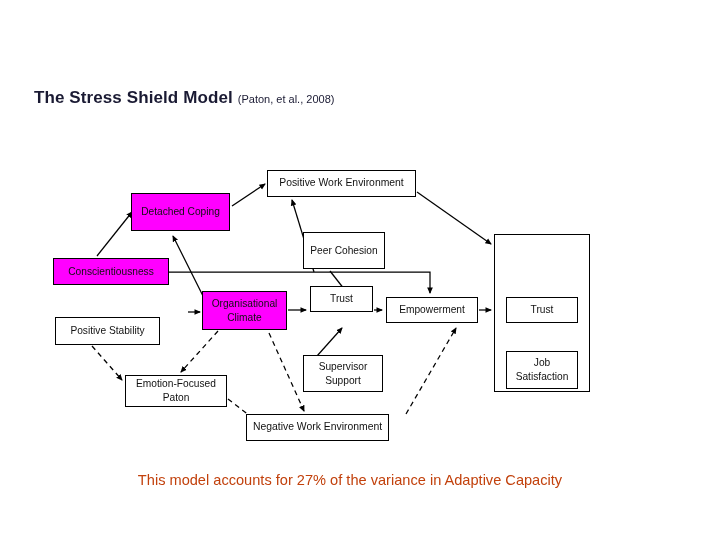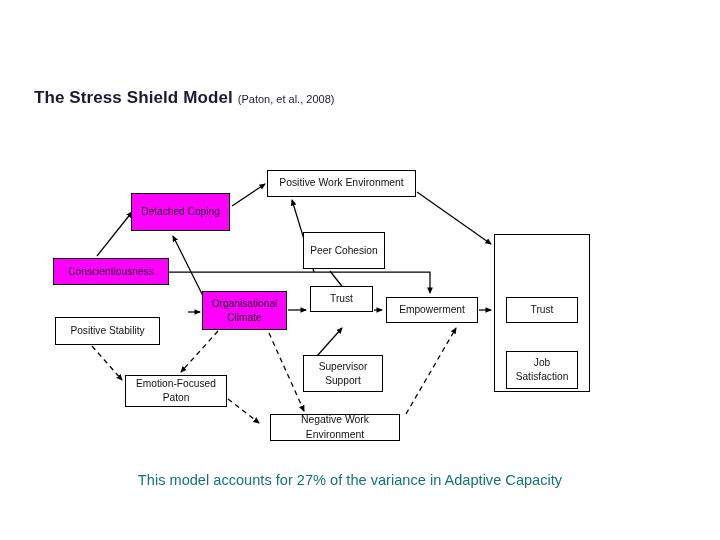--- a/index.html
+++ b/index.html
@@ -90,21 +90,21 @@
 
   
   #caption {
     position: absolute;
     left: 100px;
     top: 470px;
     width: 500px;
     text-align: center;
     font-size: 14.6px;
     line-height: 1.38;
-    color: #0f766e;
+    color: #c2410c;
   }
 </style>
 </head>
 <body>
 
 <div id="slide">
 
   <div id="title-block">
     <span id="title-main">The Stress Shield Model</span><span id="title-cite">(Paton, et al., 2008)</span>
   </div>
@@ -194,21 +194,21 @@
     </div>
 
     <div class="node" style="left:303px; top:355px; width:80px; height:37px;">
       <span>Supervisor Support</span>
     </div>
 
     <div class="node" style="left:125px; top:375px; width:102px; height:32px;">
       <span>Emotion-Focused Paton</span>
     </div>
 
-    <div class="node wide" style="left:270px; top:414px; width:130px; height:27px;">
+    <div class="node wide" style="left:246px; top:414px; width:143px; height:27px;">
       <span>Negative Work Environment</span>
     </div>
 
 
     <div class="node" style="left:506px; top:297px; width:72px; height:26px;">
       <span>Trust</span>
     </div>
 
     <div class="node" style="left:506px; top:351px; width:72px; height:38px;justify-content:flex-end;">
       <span>Job Satisfaction</span>

